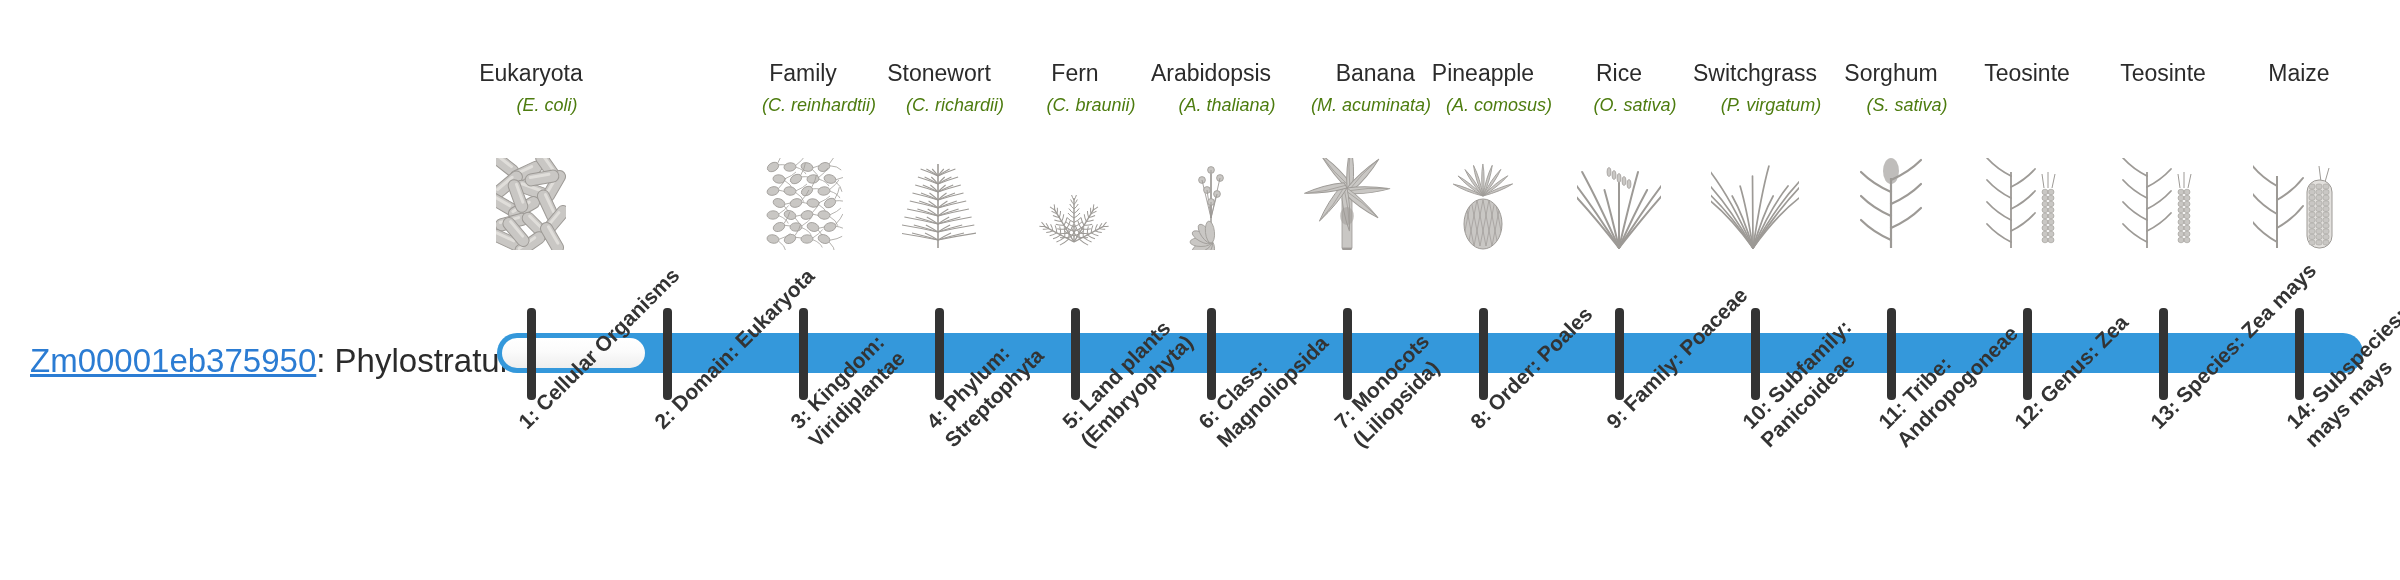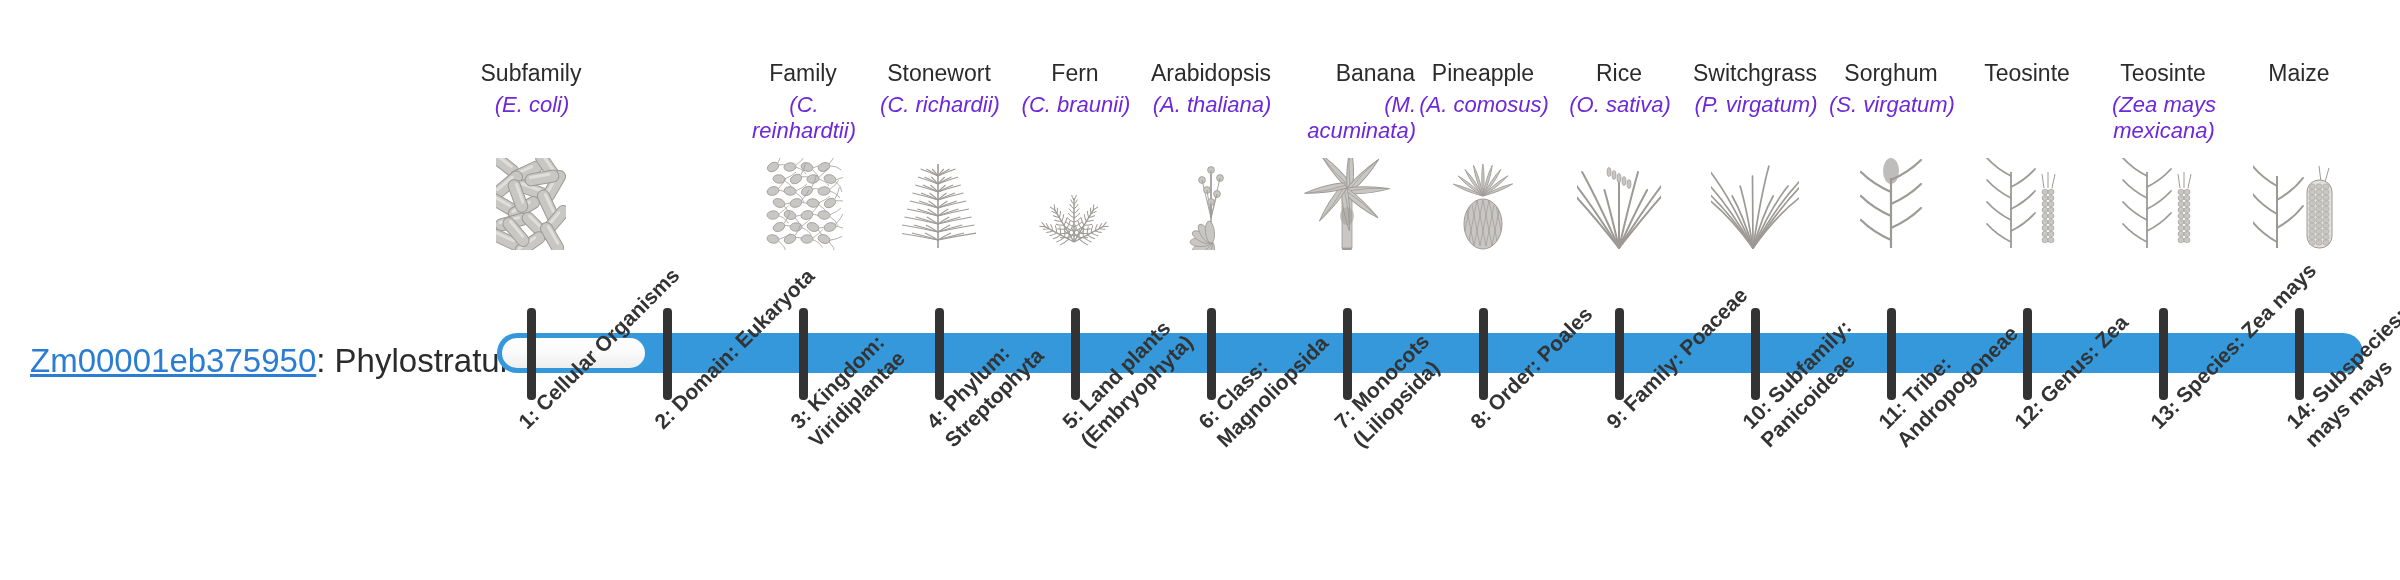--- a/index.html
+++ b/index.html
@@ -60,26 +60,26 @@
     top: 60px;
     left: 0;
     width: 136px;
     font-size: 23px;
     line-height: 27px;
     color: #2b2b2b;
   }
   .species-latin {
     position: absolute;
     top: 92px;
-    left: 1px;
+    left: 16px;
     width: 136px;
-    font-size: 22px;
+    font-size: 18px;
     line-height: 26px;
     font-style: italic;
-    color: #6d28d9;
+    color: #4d7c0f;
   }
   .species-art {
     position: absolute;
     top: 158px;
     left: 0;
     width: 136px;
     height: 92px;
     display: flex;
     align-items: flex-end;
     justify-content: center;
@@ -134,21 +134,21 @@
 <body>
 
 <div id="phylo-figure">
 
   <div class="gene-label">
     <span class="gene-link">Zm00001eb375950</span><span class="gene-suffix">: </span><span class="gene-suffix">Phylostratum 2</span>
   </div>
 
   <div class="species-row">
       <div class="species-col" style="left: 463px;">
-        <div class="species-common">Subfamily</div>
+        <div class="species-common">Eukaryota</div>
         <div class="species-latin">(E. coli)</div>
         <div class="species-art">
           <svg width="70" height="92" viewBox="0 0 70 92">
             <g>
               <g transform="translate(8,6) rotate(38)">
           <rect x="-17" y="-6" width="34" height="12" rx="6" fill="#c9c7c4" stroke="#9d9a96" stroke-width="1"></rect>
           <rect x="-13" y="-4" width="22" height="3" rx="1.5" fill="#e2e0dd" opacity=".9"></rect>
               </g>
               <g transform="translate(30,14) rotate(-25)">
           <rect x="-17" y="-6" width="34" height="12" rx="6" fill="#c9c7c4" stroke="#9d9a96" stroke-width="1"></rect>
@@ -711,21 +711,21 @@
             <path d="M42 90 Q52.075405247754674 56.199999999999996 62.150810495509354 38" fill="none" stroke="#9d9a96" stroke-width="1.7" stroke-linecap="round"></path>
             <path d="M42 90 Q59.51397710617307 49.699999999999996 77.02795421234615 28" fill="none" stroke="#9d9a96" stroke-width="1.7" stroke-linecap="round"></path>
             <path d="M42 90 Q67.89623281219144 43.199999999999996 93.79246562438288 18" fill="none" stroke="#9d9a96" stroke-width="1.7" stroke-linecap="round"></path>
             <path d="M42 90 Q76.6174449455826 36.699999999999996 111.23488989116522 8" fill="none" stroke="#9d9a96" stroke-width="1.7" stroke-linecap="round"></path>
             <path d="M42 90 Q66.30546758629637 56.199999999999996 90.61093517259275 38" fill="none" stroke="#9d9a96" stroke-width="1.7" stroke-linecap="round"></path>
           </svg>
         </div>
       </div>
       <div class="species-col" style="left: 1823px;">
         <div class="species-common">Sorghum</div>
-        <div class="species-latin">(S. virgatum)</div>
+        <div class="species-latin">(S. sativa)</div>
         <div class="species-art">
           <svg width="76" height="92" viewBox="0 0 76 92">
         <path d="M38 90 L38 20" stroke="#9d9a96" stroke-width="2.2" fill="none"></path>
         <ellipse cx="38" cy="13" rx="8" ry="13" fill="#9d9a96" opacity=".65"></ellipse>
             <path d="M38 82 Q20 74 8 62" fill="none" stroke="#9d9a96" stroke-width="2.2" stroke-linecap="round"></path>
             <path d="M38 70 Q56 62 68 50" fill="none" stroke="#9d9a96" stroke-width="2.2" stroke-linecap="round"></path>
             <path d="M38 58 Q20 50 8 38" fill="none" stroke="#9d9a96" stroke-width="2.2" stroke-linecap="round"></path>
             <path d="M38 46 Q56 38 68 26" fill="none" stroke="#9d9a96" stroke-width="2.2" stroke-linecap="round"></path>
             <path d="M38 34 Q20 26 8 14" fill="none" stroke="#9d9a96" stroke-width="2.2" stroke-linecap="round"></path>
             <path d="M38 22 Q56 14 68 2" fill="none" stroke="#9d9a96" stroke-width="2.2" stroke-linecap="round"></path>
@@ -761,21 +761,20 @@
             <ellipse cx="68" cy="70" rx="3" ry="2.8" fill="#c9c7c4" stroke="#9d9a96" stroke-width=".6"></ellipse>
             <ellipse cx="62" cy="76" rx="3" ry="2.8" fill="#c9c7c4" stroke="#9d9a96" stroke-width=".6"></ellipse>
             <ellipse cx="68" cy="76" rx="3" ry="2.8" fill="#c9c7c4" stroke="#9d9a96" stroke-width=".6"></ellipse>
             <ellipse cx="62" cy="82" rx="3" ry="2.8" fill="#c9c7c4" stroke="#9d9a96" stroke-width=".6"></ellipse>
             <ellipse cx="68" cy="82" rx="3" ry="2.8" fill="#c9c7c4" stroke="#9d9a96" stroke-width=".6"></ellipse>
           </svg>
         </div>
       </div>
       <div class="species-col" style="left: 2095px;">
         <div class="species-common">Teosinte</div>
-        <div class="species-latin">(Zea mays mexicana)</div>
         <div class="species-art">
           <svg width="88" height="92" viewBox="0 0 88 92">
         <path d="M28 90 L28 14" stroke="#9d9a96" stroke-width="1.8" fill="none"></path>
             <path d="M28 84 Q14 77 4 66" fill="none" stroke="#9d9a96" stroke-width="1.8" stroke-linecap="round"></path>
             <path d="M28 73 Q42 66 52 55" fill="none" stroke="#9d9a96" stroke-width="1.8" stroke-linecap="round"></path>
             <path d="M28 62 Q14 55 4 44" fill="none" stroke="#9d9a96" stroke-width="1.8" stroke-linecap="round"></path>
             <path d="M28 51 Q42 44 52 33" fill="none" stroke="#9d9a96" stroke-width="1.8" stroke-linecap="round"></path>
             <path d="M28 40 Q14 33 4 22" fill="none" stroke="#9d9a96" stroke-width="1.8" stroke-linecap="round"></path>
             <path d="M28 29 Q42 22 52 11" fill="none" stroke="#9d9a96" stroke-width="1.8" stroke-linecap="round"></path>
             <path d="M28 18 Q14 11 4 0" fill="none" stroke="#9d9a96" stroke-width="1.8" stroke-linecap="round"></path>

